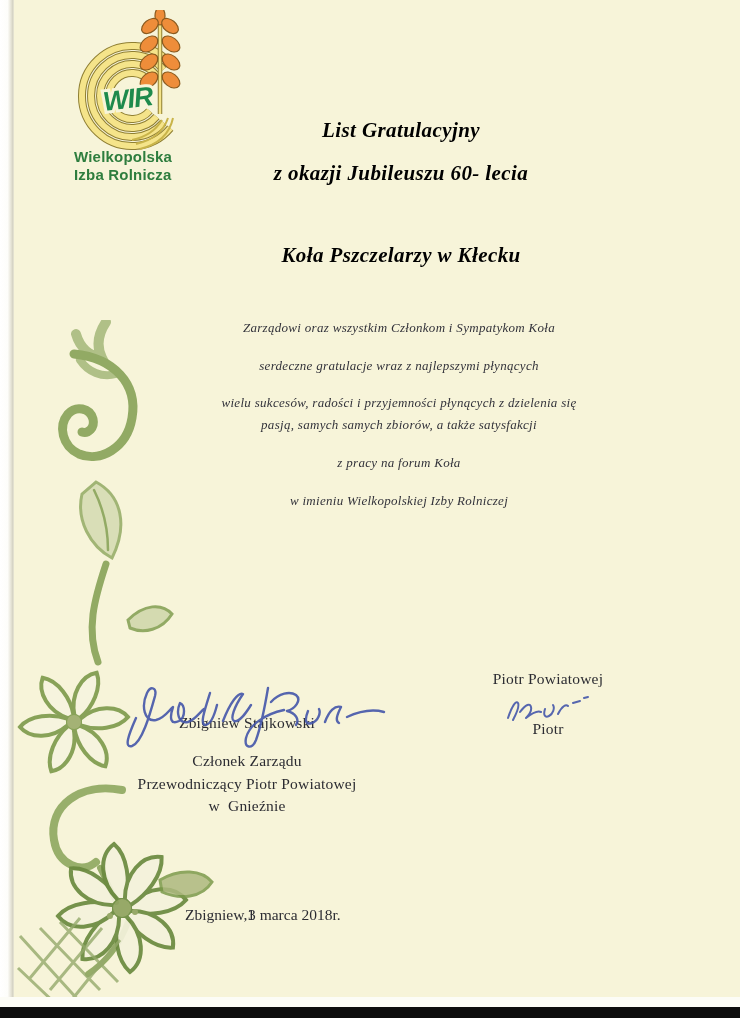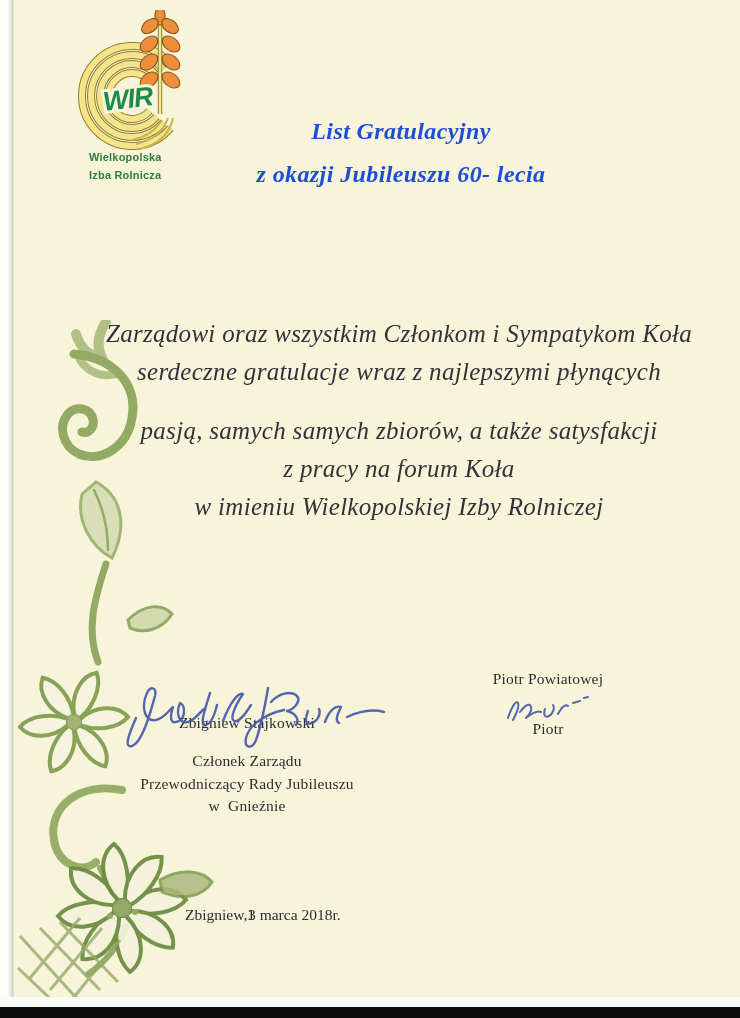--- a/index.html
+++ b/index.html
@@ -6,30 +6,30 @@
   .stage{position:relative;width:740px;height:1018px;overflow:hidden;
          background:#f7f4d9;font-family:"Liberation Serif","DejaVu Serif",serif;}
   
   .scan-left{position:absolute;left:0;top:0;width:14px;height:1018px;
      background:linear-gradient(90deg,#ffffff 0%,#fdfdfa 55%,#e4e2d4 80%,#d2d0c2 92%,#efedd9 100%);}
   .scan-bottom-white{position:absolute;left:0;bottom:11px;width:740px;height:10px;background:#fcfcf6;}
   .scan-bottom-black{position:absolute;left:0;bottom:0;width:740px;height:11px;background:#0d0d0d;}
 
   .abs{position:absolute;}
   .center-wide{left:80px;right:18px;text-align:center;}
-  .title-line{font-weight:bold;font-style:italic;font-size:24px;color:#1d4ed8;letter-spacing:.4px;}
-  .body-line{left:68px;right:10px;text-align:center;font-style:italic;font-size:25px;
+  .title-line{font-weight:bold;font-style:italic;font-size:21px;color:#000000;letter-spacing:.4px;}
+  .body-line{left:68px;right:10px;text-align:center;font-style:italic;font-size:13px;
              color:#32323a;letter-spacing:.3px;}
   .sig-col{width:300px;text-align:center;font-size:15.5px;color:#2c2c32;letter-spacing:.2px;}
   .sig-left{left:97px;margin-top:44px;} .sig-right{left:398px;}
   .pre{white-space:pre;}
   .date-line{left:185px;top:906px;font-size:15.5px;color:#2c2c32;}
   .day-overlap{letter-spacing:-7px;margin-right:7px;}
-  .org-name{left:89px;top:148px;font-family:"Liberation Sans","DejaVu Sans",sans-serif;
-            font-size:11px;line-height:18px;color:#2e7d3e;font-weight:bold;letter-spacing:.2px;}
+  .org-name{left:74px;top:148px;font-family:"Liberation Sans","DejaVu Sans",sans-serif;
+            font-size:15px;line-height:18px;color:#2e7d3e;font-weight:bold;letter-spacing:.2px;}
   svg{display:block;}
 </style>
 </head>
 <body>
 
 <div class="stage">
 
   <svg class="abs" style="left:10px;top:320px;" width="215" height="686" viewBox="0 0 215 686">
     <g stroke="#7c9a4b" fill="none" stroke-linecap="round" opacity="0.82">
       <path d="M96,2 C88,14 86,26 92,38 C80,36 70,28 66,14" stroke-width="10" opacity="0.7"></path>
@@ -99,36 +99,38 @@
     <text x="52" y="98" transform="rotate(-7 52 92)" text-anchor="middle" font-family="Liberation Sans, DejaVu Sans, sans-serif" font-size="27" font-weight="bold" font-style="italic" fill="#1e8a4c" letter-spacing="-1">WIR</text>
   </svg>
 
   <div class="abs org-name">
     <div>Wielkopolska</div>
     <div>Izba Rolnicza</div>
   </div>
 
   <div class="abs center-wide title-line" style="top:118px">List Gratulacyjny</div>
   <div class="abs center-wide title-line" style="top:161px">z okazji Jubileuszu 60- lecia</div>
+  <div class="abs center-wide title-line" style="top:243px">Koła Pszczelarzy w Kłecku</div>
 
   <div class="abs body-line" style="top:320px">Zarządowi oraz wszystkim Członkom i Sympatykom Koła</div>
   <div class="abs body-line" style="top:358px">serdeczne gratulacje wraz z najlepszymi płynących</div>
+  <div class="abs body-line" style="top:395px">wielu sukcesów, radości i przyjemności płynących z dzielenia się</div>
   <div class="abs body-line" style="top:417px">pasją, samych samych zbiorów, a także satysfakcji</div>
   <div class="abs body-line" style="top:455px">z pracy na forum Koła</div>
   <div class="abs body-line" style="top:493px">w imieniu Wielkopolskiej Izby Rolniczej</div>
 
   <div class="abs sig-col sig-left" style="top:670px">Zbigniew Stajkowski</div>
   <svg class="abs" style="left:122px;top:680px;" width="280" height="72" viewBox="0 0 280 72">
     <g stroke="#4456aa" stroke-width="2.4" fill="none" stroke-linecap="round" stroke-linejoin="round" opacity="0.9">
       <path d="M14,38 C6,56 2,68 10,66 C20,63 28,34 33,16 C35,8 29,5 25,13 C19,26 22,42 34,40 C43,38 47,30 51,27 C47,39 49,45 57,41 C64,37 63,25 58,23 C54,32 56,44 66,42 C73,40 78,32 82,29 M88,13 C82,32 78,44 83,45 C89,45 93,33 95,25 M101,41 C108,23 116,12 121,14 C112,27 108,39 112,41 C118,43 125,31 129,25"></path>
       <path d="M146,8 C143,26 139,46 134,60 C130,70 122,68 124,58 C127,45 143,34 162,30 M149,22 C157,13 168,11 174,15 C180,20 173,29 165,31 C173,33 178,39 174,45 M186,31 C182,41 184,45 190,43 C196,41 199,33 197,29 M203,42 C207,31 213,25 219,27 C215,35 213,41 217,43 M225,37 C238,31 251,29 262,32"></path>
     </g>
   </svg>
   <div class="abs sig-col sig-left" style="top:708px">Członek Zarządu</div>
-  <div class="abs sig-col sig-left" style="top:731px">Przewodniczący Rady Jubileuszu</div>
+  <div class="abs sig-col sig-left" style="top:731px">Przewodniczący Piotr Powiatowej</div>
   <div class="abs sig-col sig-left pre" style="top:753px">w  Gnieźnie</div>
 
   <div class="abs sig-col sig-right" style="top:670px">Piotr Powiatowej</div>
   <svg class="abs" style="left:498px;top:692px;" width="100" height="34" viewBox="0 0 100 34">
     <g stroke="#4456aa" stroke-width="2" fill="none" stroke-linecap="round" stroke-linejoin="round" opacity="0.9">
       <path d="M10,26 C14,14 18,8 20,11 C22,15 17,24 15,28 M22,20 C28,12 32,11 33,15 C34,19 30,24 28,26 C33,22 39,18 43,20 M47,17 C45,23 47,26 51,24 C55,22 57,16 55,13 M60,22 C64,14 68,12 70,14 M75,11 L82,9 M86,6 L90,5"></path>
     </g>
   </svg>
   <div class="abs sig-col sig-right" style="top:720px">Piotr</div>
 

